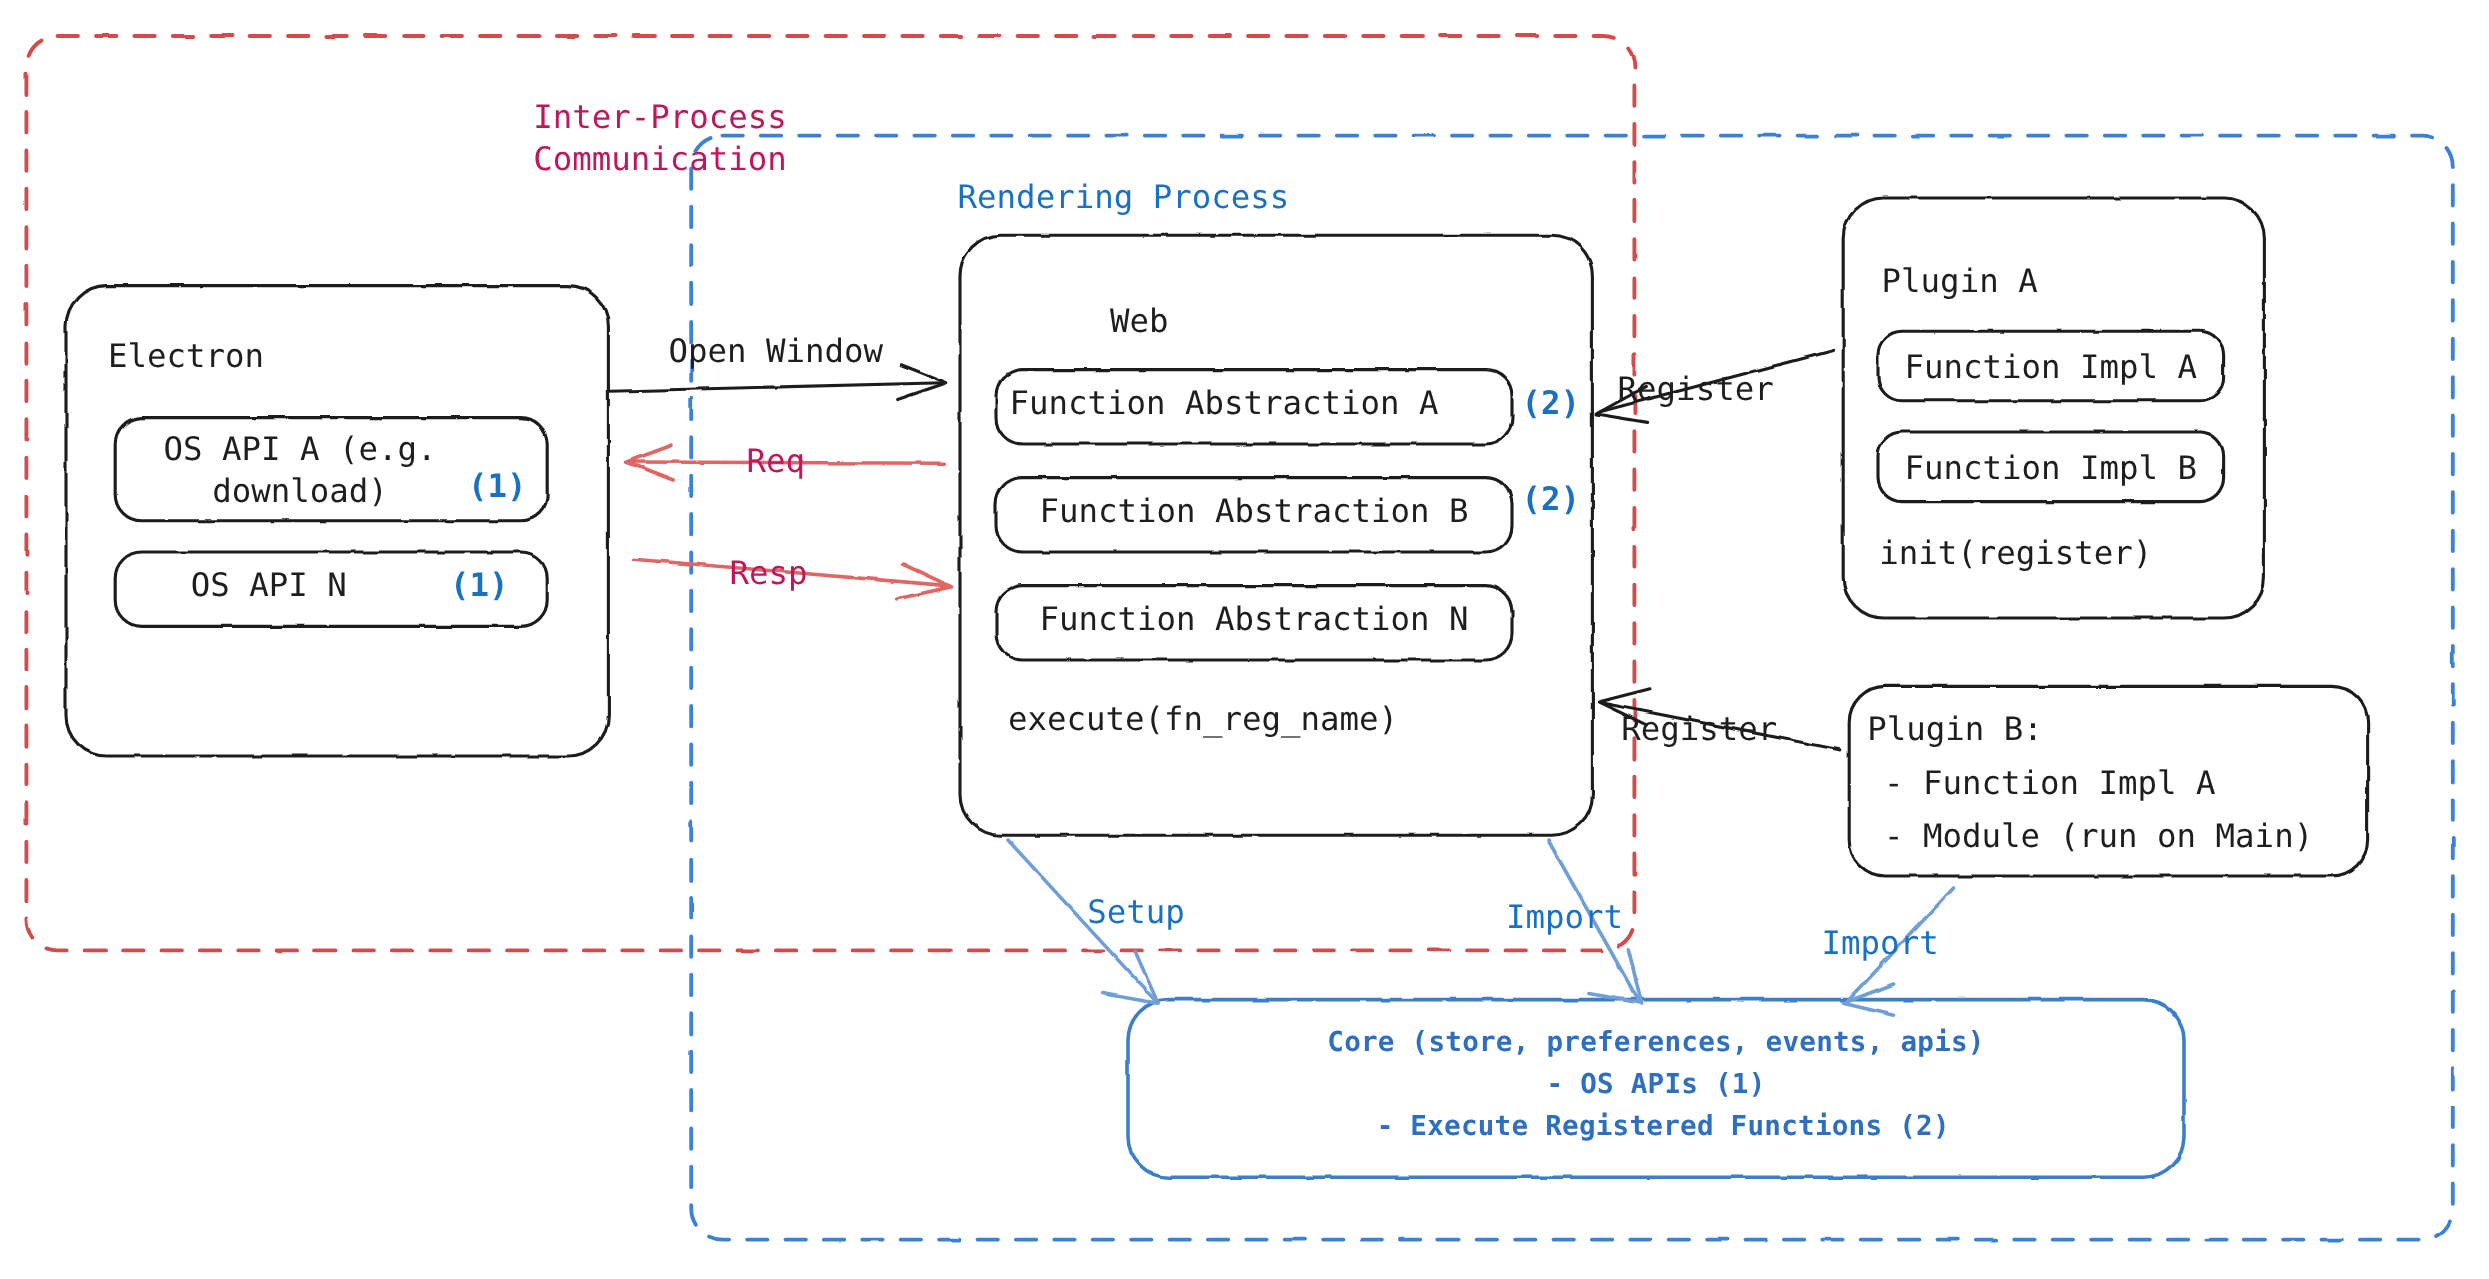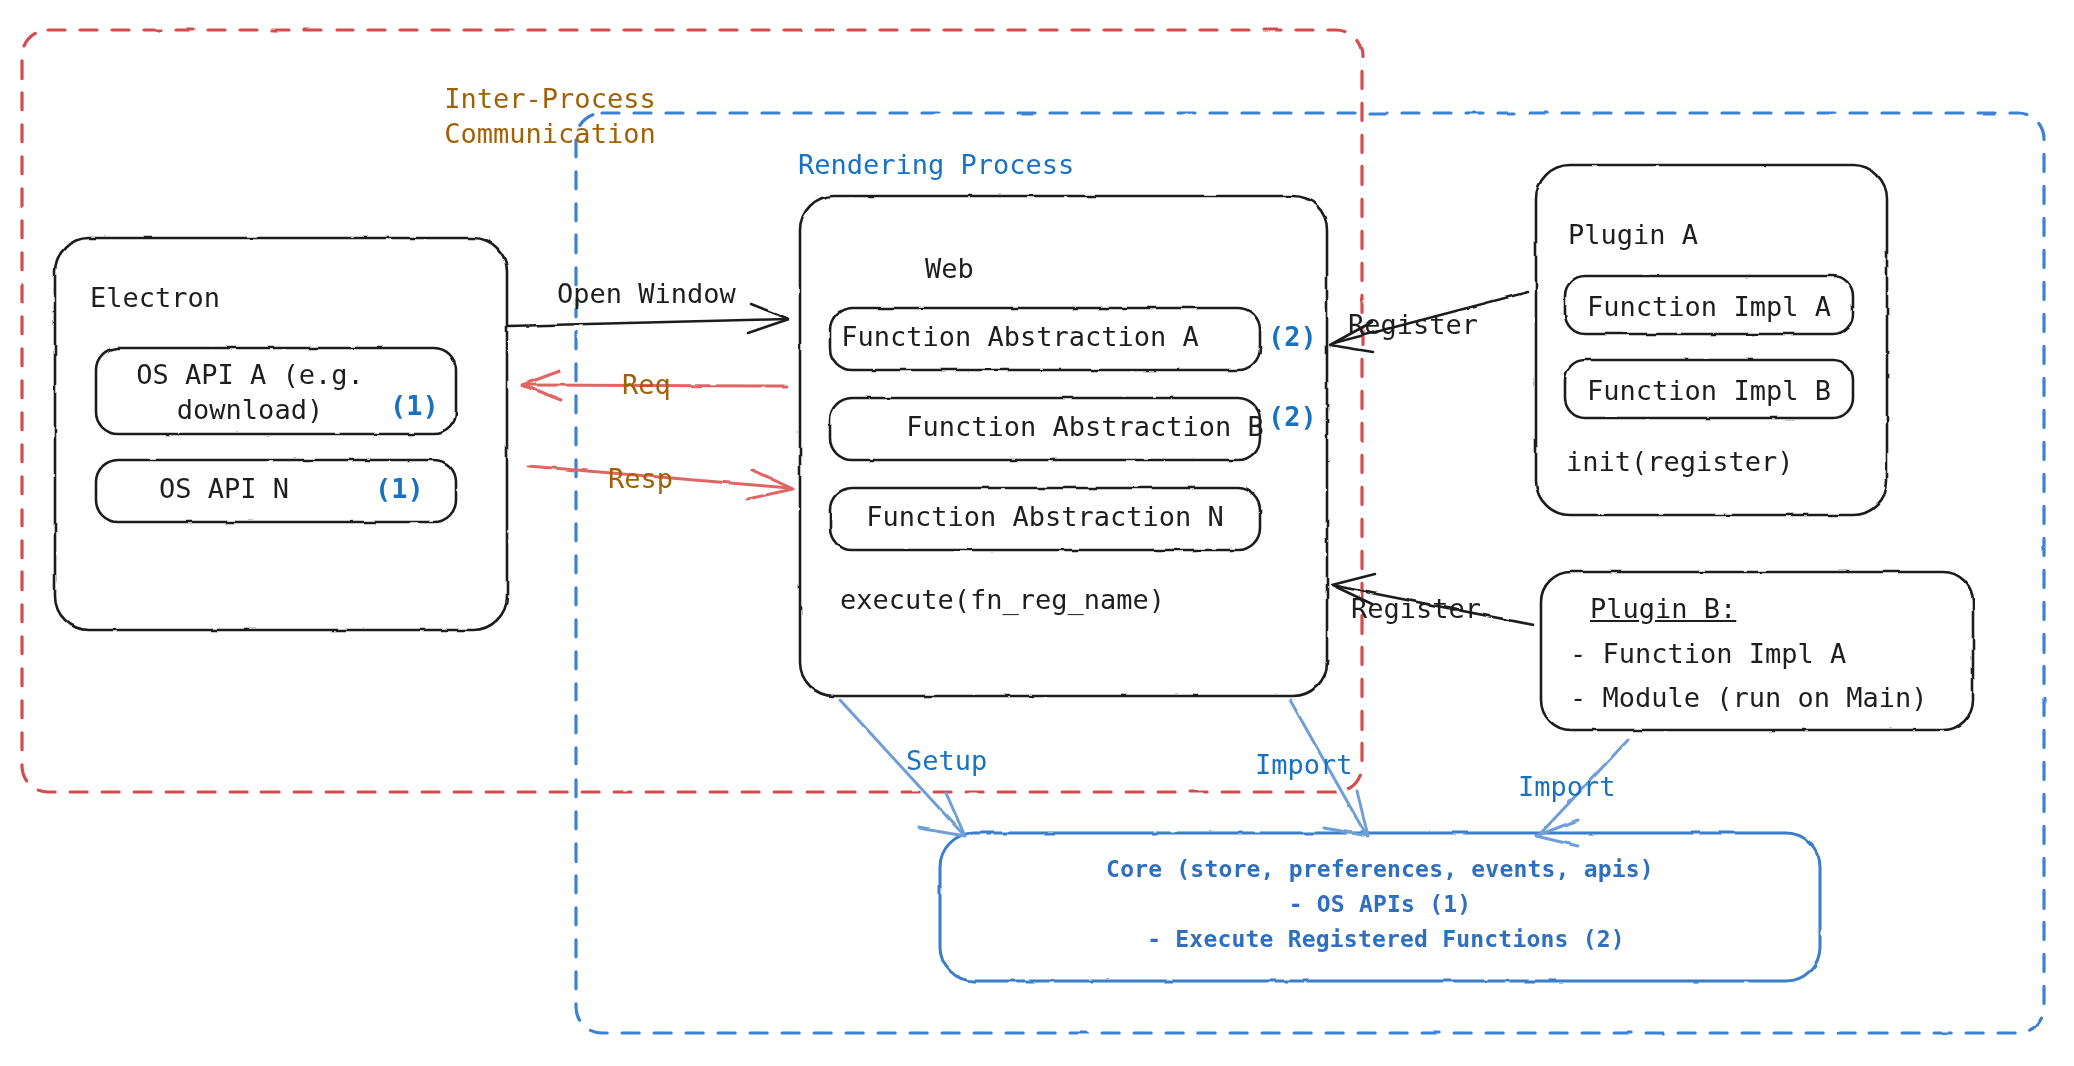--- a/index.html
+++ b/index.html
@@ -5,21 +5,21 @@
   html,body{margin:0;padding:0;background:#ffffff;}
   body{width:2074px;height:1066px;overflow:hidden;
        font-family:"DejaVu Sans Mono","Liberation Mono",monospace;}
   #stage{position:relative;width:2074px;height:1066px;background:#fff;}
   #stage svg.layer{position:absolute;left:0;top:0;width:2074px;height:1066px;}
   .lbl{position:absolute;white-space:pre;line-height:1.28;}
 
   .mono{font-family:"DejaVu Sans Mono","Liberation Mono",monospace;}
   .dark{color:#1e1e1e;}
   .blue{color:#1971c2;}
-  .red{color:#a16207;}
+  .red{color:#be185d;}
   .coreblue{color:#2f6fc0;}
 
   .t-title{font-size:27px;}
   .t-item{font-size:27px;}
   .t-edge{font-size:27px;}
   .t-num{font-size:27px;font-weight:700;}
   .t-core{font-size:23px;font-weight:700;letter-spacing:.2px;}
   .ctr{text-align:center;}
 </style>
 </head>
@@ -118,31 +118,31 @@
   <div class="lbl mono t-title dark" style="left:90px;top:281px;">Electron</div>
   <div class="lbl mono t-item dark ctr" style="left:110px;top:358px;width:280px;">OS API A (e.g.
 download)</div>
   <div class="lbl mono t-num blue" style="left:390px;top:389px;">(1)</div>
   <div class="lbl mono t-item dark ctr" style="left:104px;top:472px;width:240px;">OS API N</div>
   <div class="lbl mono t-num blue" style="left:375px;top:472px;">(1)</div>
 
   <div class="lbl mono t-title dark" style="left:925px;top:252px;">Web</div>
   <div class="lbl mono t-item dark ctr" style="left:832px;top:320px;width:376px;">Function Abstraction A</div>
   <div class="lbl mono t-num blue" style="left:1268px;top:320px;">(2)</div>
-  <div class="lbl mono t-item dark ctr" style="left:832px;top:410px;width:426px;padding-left:40px;">Function Abstraction B</div>
+  <div class="lbl mono t-item dark ctr" style="left:832px;top:410px;width:426px;">Function Abstraction B</div>
   <div class="lbl mono t-num blue" style="left:1268px;top:400px;">(2)</div>
   <div class="lbl mono t-item dark ctr" style="left:832px;top:500px;width:426px;">Function Abstraction N</div>
   <div class="lbl mono t-item dark" style="left:840px;top:583px;">execute(fn_reg_name)</div>
 
   <div class="lbl mono t-title dark" style="left:1568px;top:218px;">Plugin A</div>
   <div class="lbl mono t-item dark ctr" style="left:1567px;top:290px;width:284px;">Function Impl A</div>
   <div class="lbl mono t-item dark ctr" style="left:1567px;top:374px;width:284px;">Function Impl B</div>
   <div class="lbl mono t-item dark" style="left:1566px;top:445px;">init(register)</div>
 
-  <div class="lbl mono t-item dark" style="left:1590px;top:592px;text-decoration:underline;">Plugin B:</div>
+  <div class="lbl mono t-item dark" style="left:1556px;top:592px;">Plugin B:</div>
   <div class="lbl mono t-item dark" style="left:1570px;top:637px;">- Function Impl A</div>
   <div class="lbl mono t-item dark" style="left:1570px;top:681px;">- Module (run on Main)</div>
 
   <div class="lbl mono t-core coreblue ctr" style="left:942px;top:855px;width:876px;">Core (store, preferences, events, apis)</div>
   <div class="lbl mono t-core coreblue ctr" style="left:942px;top:890px;width:876px;">- OS APIs (1)</div>
   <div class="lbl mono t-core coreblue ctr" style="left:942px;top:925px;width:888px;">- Execute Registered Functions (2)</div>
 
   <div class="lbl mono t-edge dark" style="left:557px;top:277px;">Open Window</div>
   <div class="lbl mono t-edge red" style="left:622px;top:368px;">Req</div>
   <div class="lbl mono t-edge red" style="left:608px;top:462px;">Resp</div>

